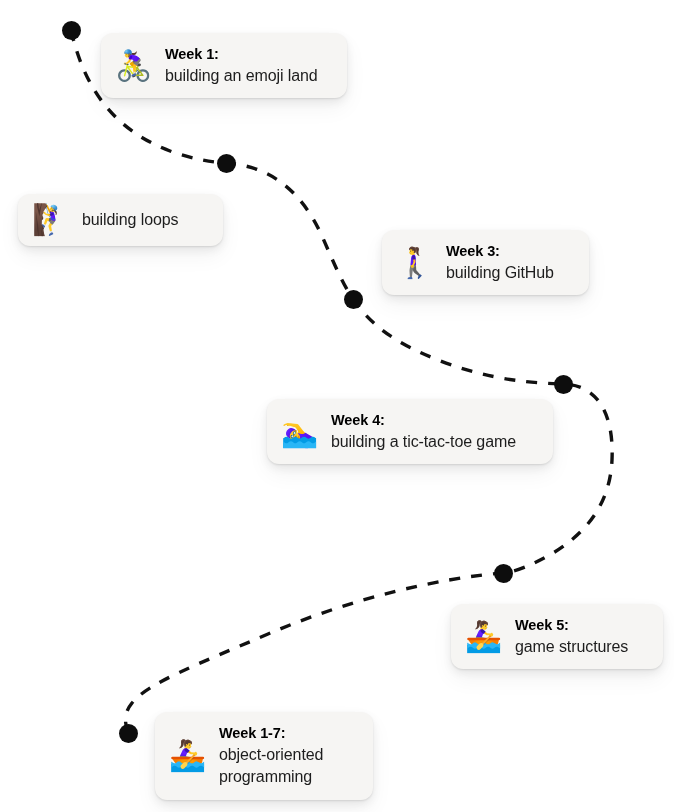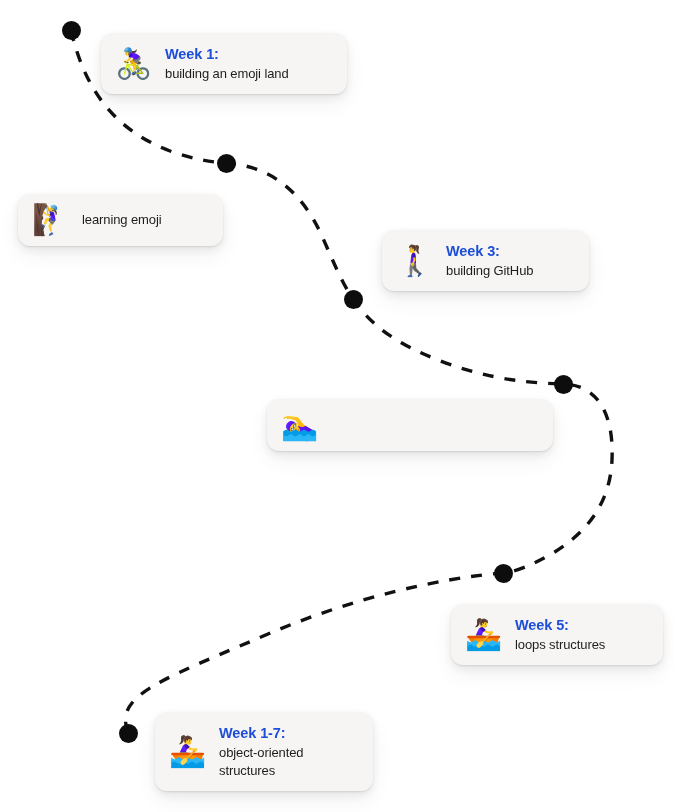--- a/index.html
+++ b/index.html
@@ -57,27 +57,27 @@
     margin-right: 12px;
     font-family: "DejaVu Sans", sans-serif;
   }
   .card-text {
     flex: 1 1 auto;
     min-width: 0;
   }
   .card-title {
     font-size: 14.5px;
     font-weight: bold;
-    color: #1d4ed8;
+    color: #000000;
     line-height: 1.42;
     letter-spacing: -0.1px;
     white-space: nowrap;
   }
   .card-body {
-    font-size: 13px;
+    font-size: 16px;
     font-weight: normal;
     color: #1d1d1d;
     line-height: 1.42;
     letter-spacing: -0.1px;
   }
   .card-body.nowrap { white-space: nowrap; }
 
   
   #card-week-1   { left: 101px; top: 33px;  width: 246px; }
   #card-week-2   { left: 18px;  top: 194px; width: 205px; }
@@ -106,45 +106,49 @@
     <span class="card-emoji">🚴‍♀️</span>
     <div class="card-text">
       <div class="card-title">Week 1:</div>
       <div class="card-body nowrap">building an emoji land</div>
     </div>
   </div>
 
   <div class="card" id="card-week-2">
     <span class="card-emoji">🧗‍♀️</span>
     <div class="card-text">
-      <div class="card-body nowrap">learning emoji</div>
+      <div class="card-body nowrap">building loops</div>
     </div>
   </div>
 
   <div class="card" id="card-week-3">
     <span class="card-emoji">🚶‍♀️</span>
     <div class="card-text">
       <div class="card-title">Week 3:</div>
       <div class="card-body nowrap">building GitHub</div>
     </div>
   </div>
 
   <div class="card" id="card-week-4">
     <span class="card-emoji">🏊‍♀️</span>
+    <div class="card-text">
+      <div class="card-title">Week 4:</div>
+      <div class="card-body nowrap">building a tic-tac-toe game</div>
+    </div>
   </div>
 
   <div class="card" id="card-week-5">
     <span class="card-emoji">🚣‍♀️</span>
     <div class="card-text">
       <div class="card-title">Week 5:</div>
-      <div class="card-body nowrap">loops structures</div>
+      <div class="card-body nowrap">game structures</div>
     </div>
   </div>
 
   <div class="card" id="card-week-6-7">
     <span class="card-emoji">🚣‍♀️</span>
     <div class="card-text">
       <div class="card-title">Week 1-7:</div>
-      <div class="card-body">object-oriented structures</div>
+      <div class="card-body">object-oriented programming</div>
     </div>
   </div>
 
 </div>
 
 </body></html>

